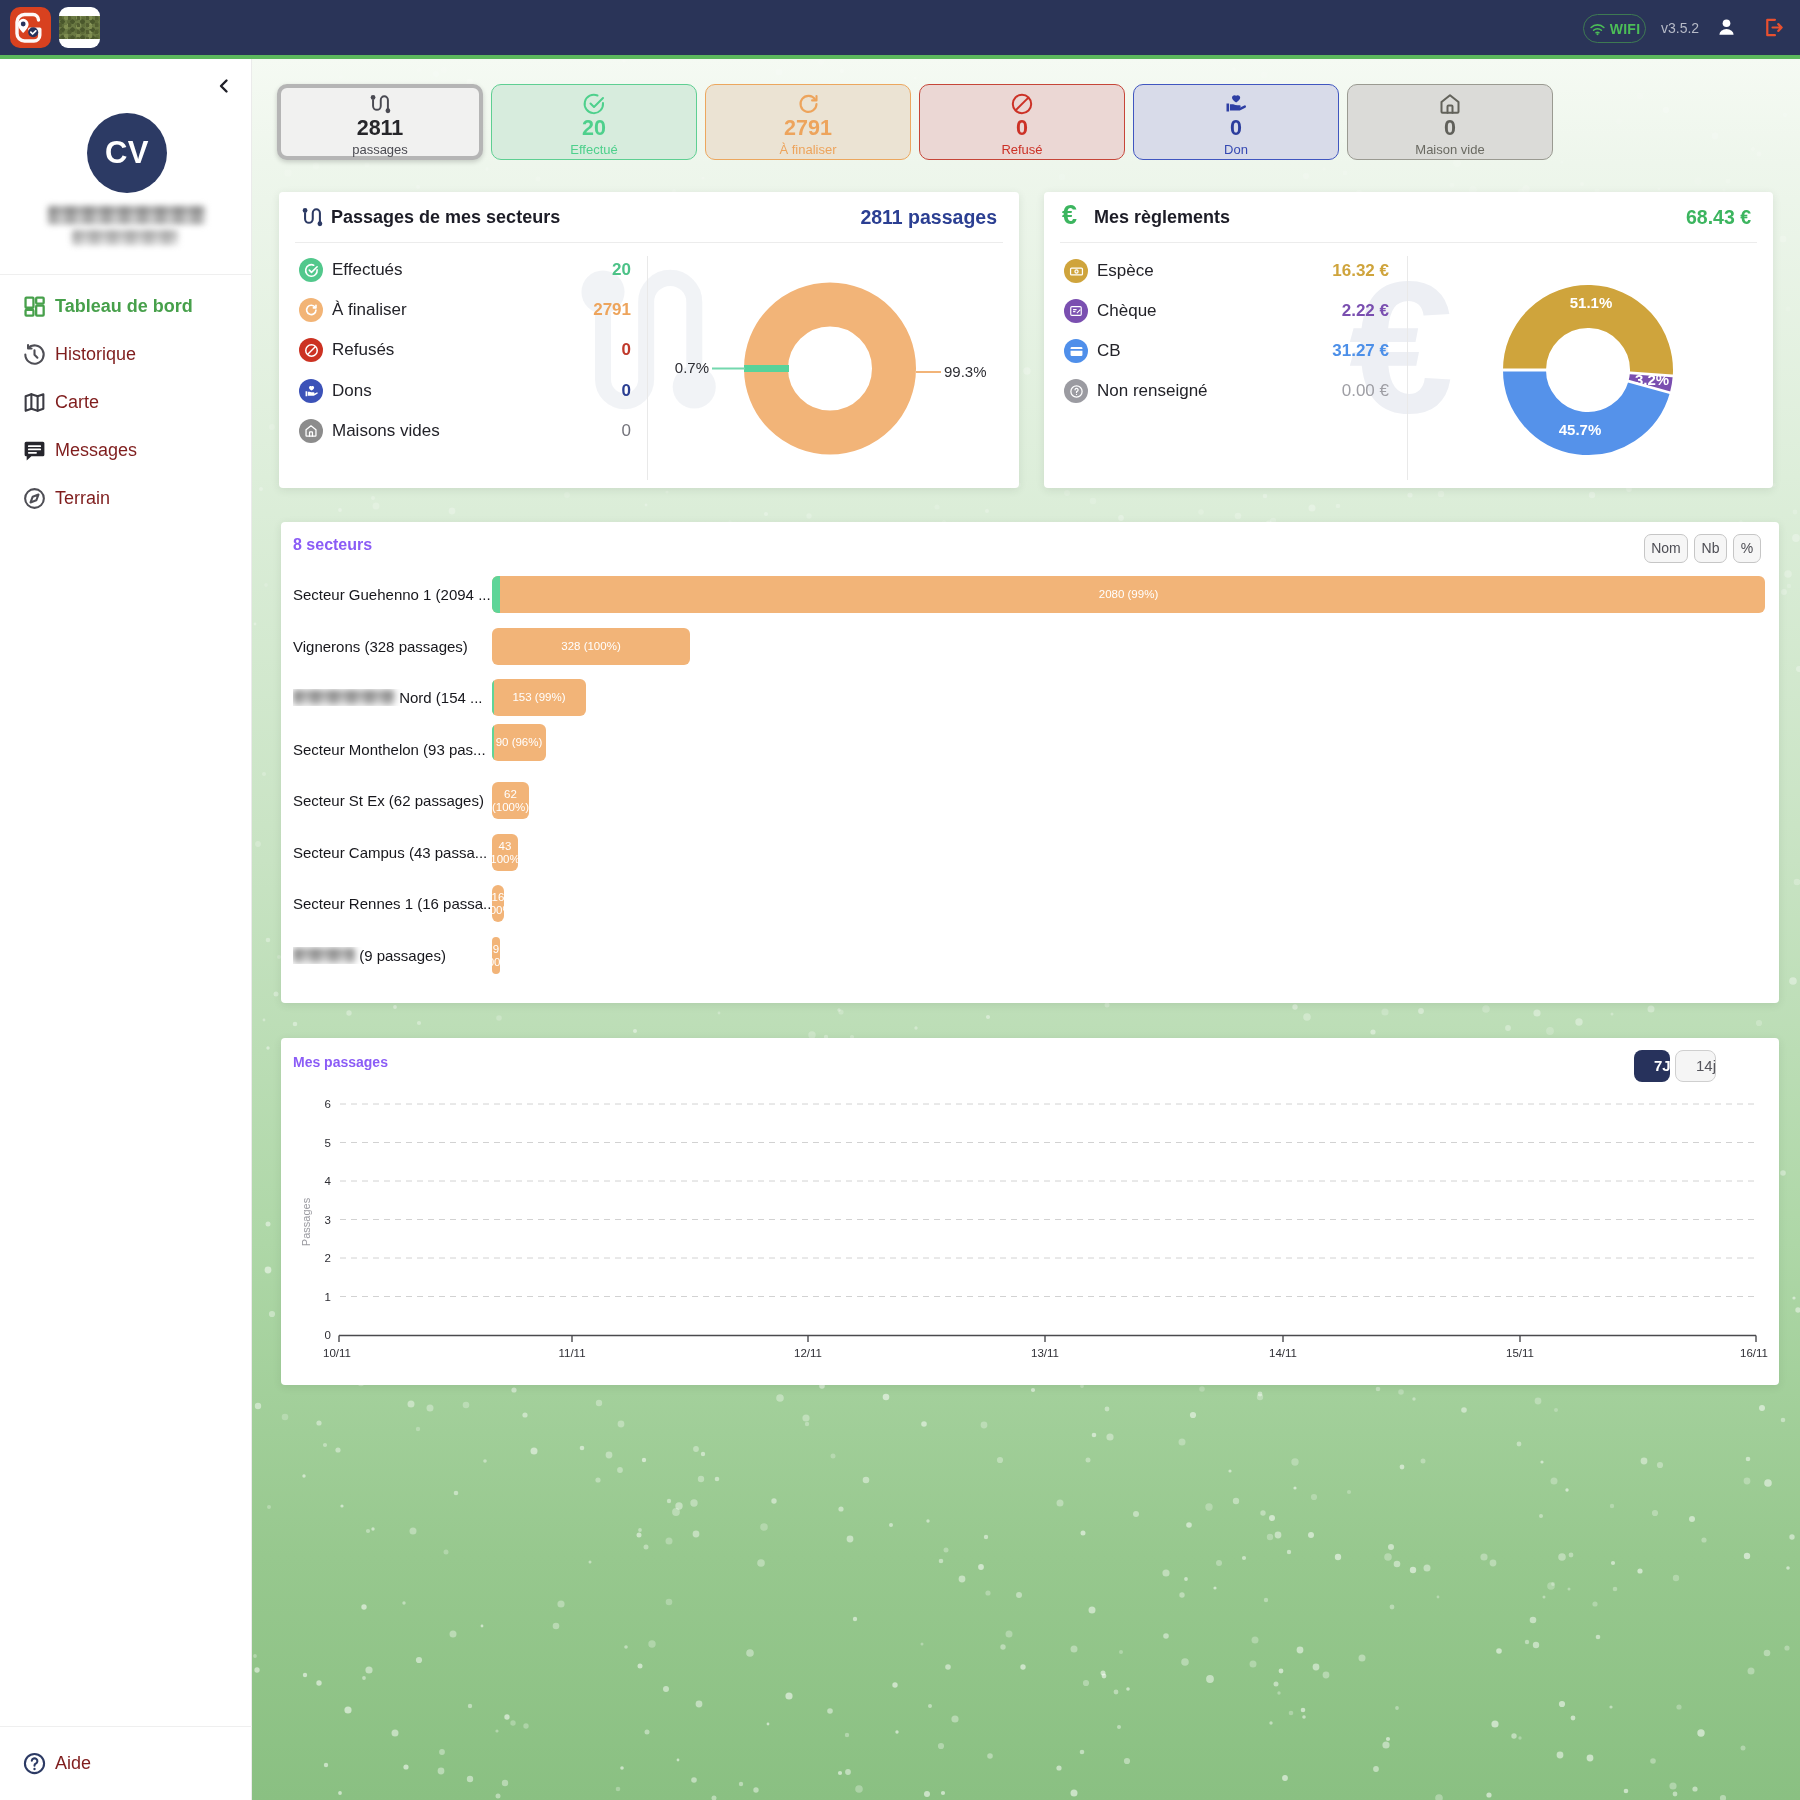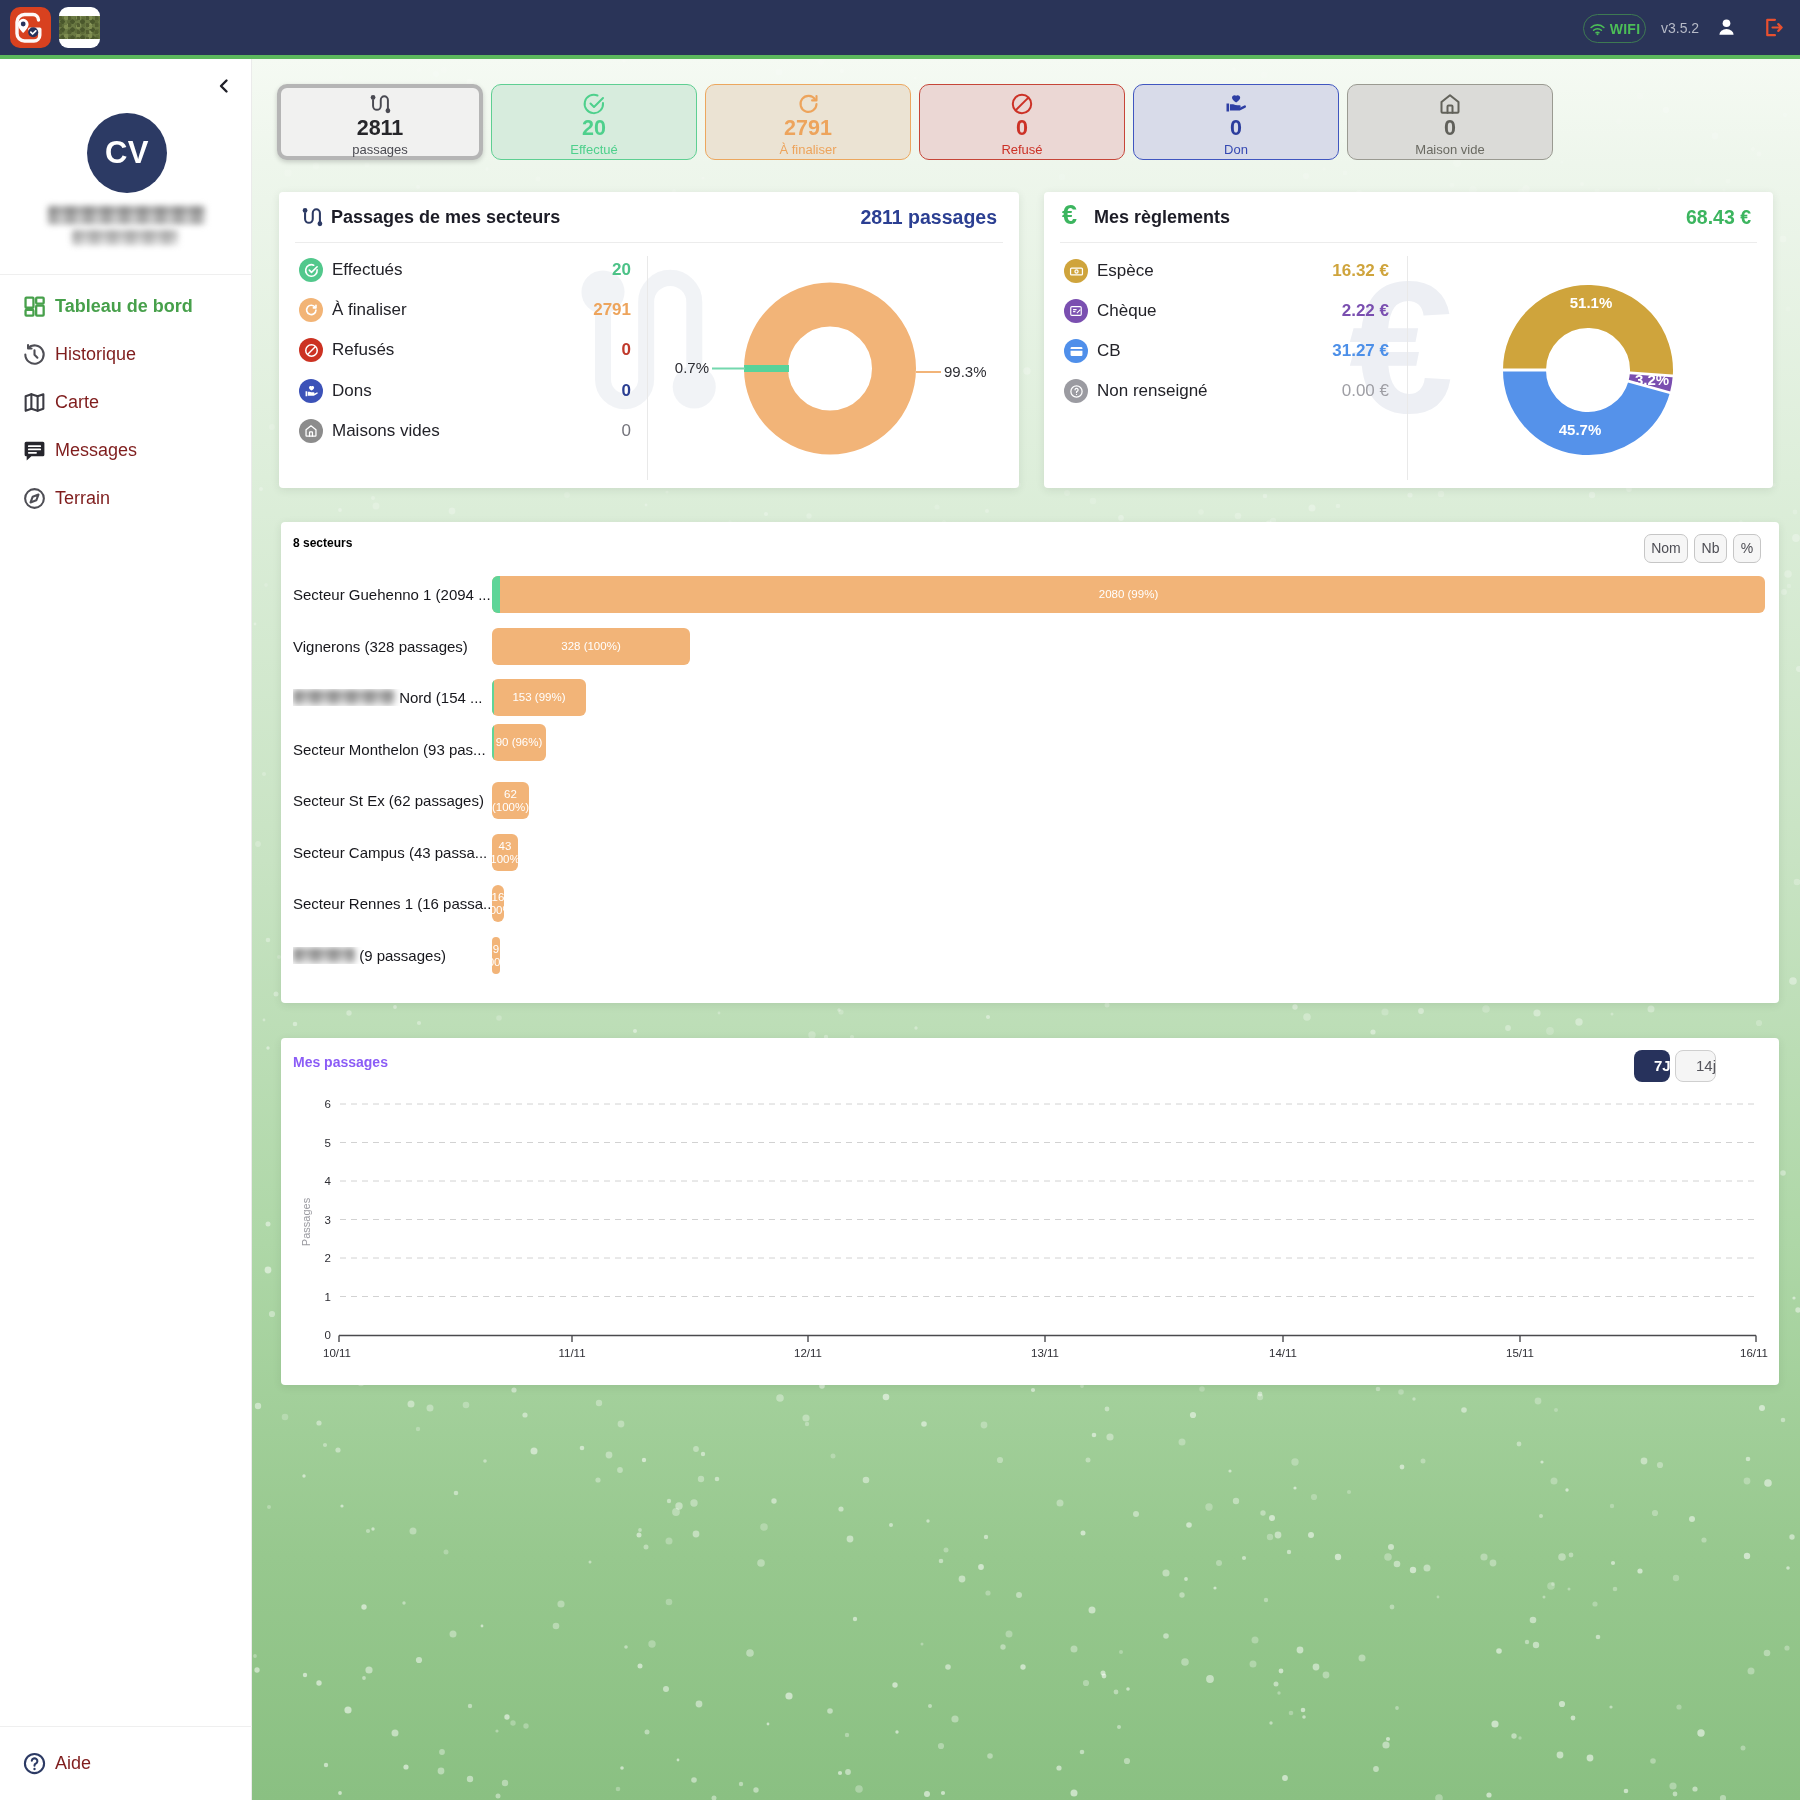--- a/index.html
+++ b/index.html
@@ -87,21 +87,21 @@
   .vdiv { position:absolute; top:64px; height:224px; width:1px; background:#e9e9e9; }
 
   .lrow { position:absolute; left:20px; height:24px; }
   .lrow .cic { position:absolute; left:0; top:0; width:24px; height:24px; border-radius:50%; display:flex; align-items:center; justify-content:center; }
   .lrow .lt { position:absolute; left:33px; top:2px; font-size:17px; color:#232329; white-space:nowrap; }
   .lval { position:absolute; height:24px; font-size:17px; font-weight:bold; text-align:right; line-height:24px; }
 
   .wmark { position:absolute; opacity:.6; }
 
   
-  #cardC .ttl2 { position:absolute; left:12px; top:14px; font-size:12px; font-weight:bold; color:#000000; }
+  #cardC .ttl2 { position:absolute; left:12px; top:14px; font-size:16px; font-weight:bold; color:#8b5cf6; }
   .tbtn { position:absolute; top:12px; height:29px; border:1px solid #c6c6c6; border-radius:7px;
     background:#f6f6f6; color:#4e4e55; font-size:14px; text-align:center; line-height:27px; }
   .srow-lbl { position:absolute; left:12px; width:201px; font-size:15px; color:#17171c; white-space:nowrap;
     overflow:hidden; }
   .sbar { position:absolute; left:211px; height:37px; background:#f2b478; border-radius:6px; overflow:hidden;
     color:#fff; font-size:11.5px; display:flex; align-items:center; justify-content:center; text-align:center; line-height:13px; overflow-wrap:break-word; }
   .sbar .grn { position:absolute; left:0; top:0; bottom:0; width:8px; background:#5fd598; }
 
   
   #cardD .ttl2 { position:absolute; left:12px; top:16px; font-size:14px; font-weight:bold; color:#8b5cf6; }

